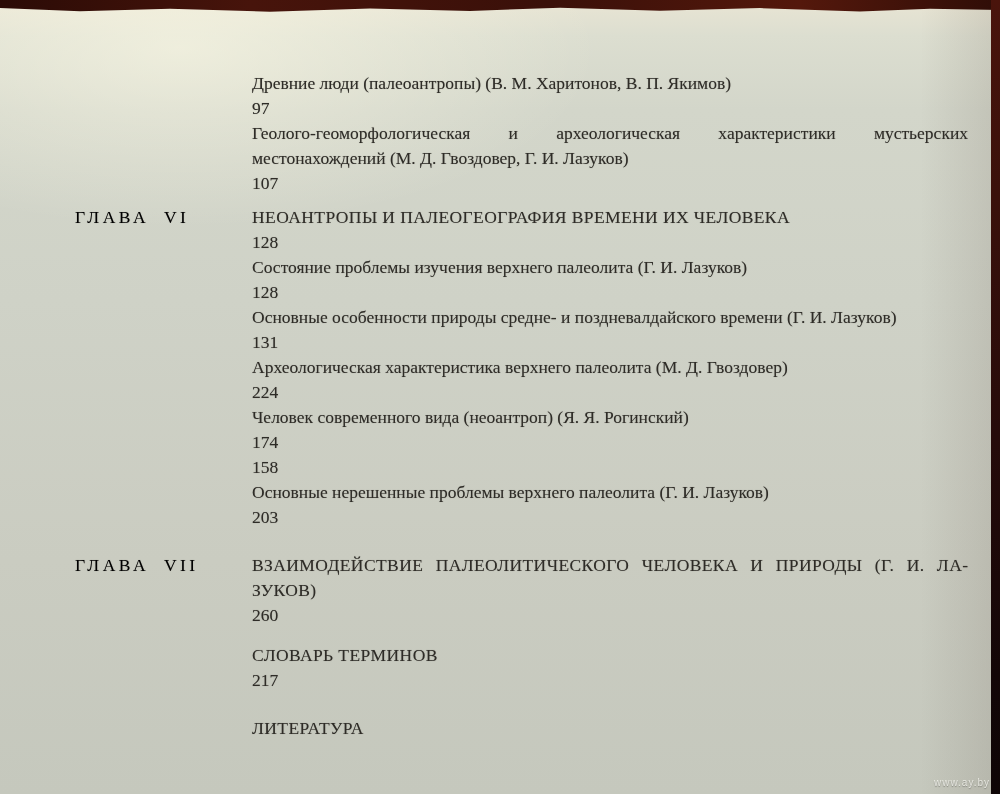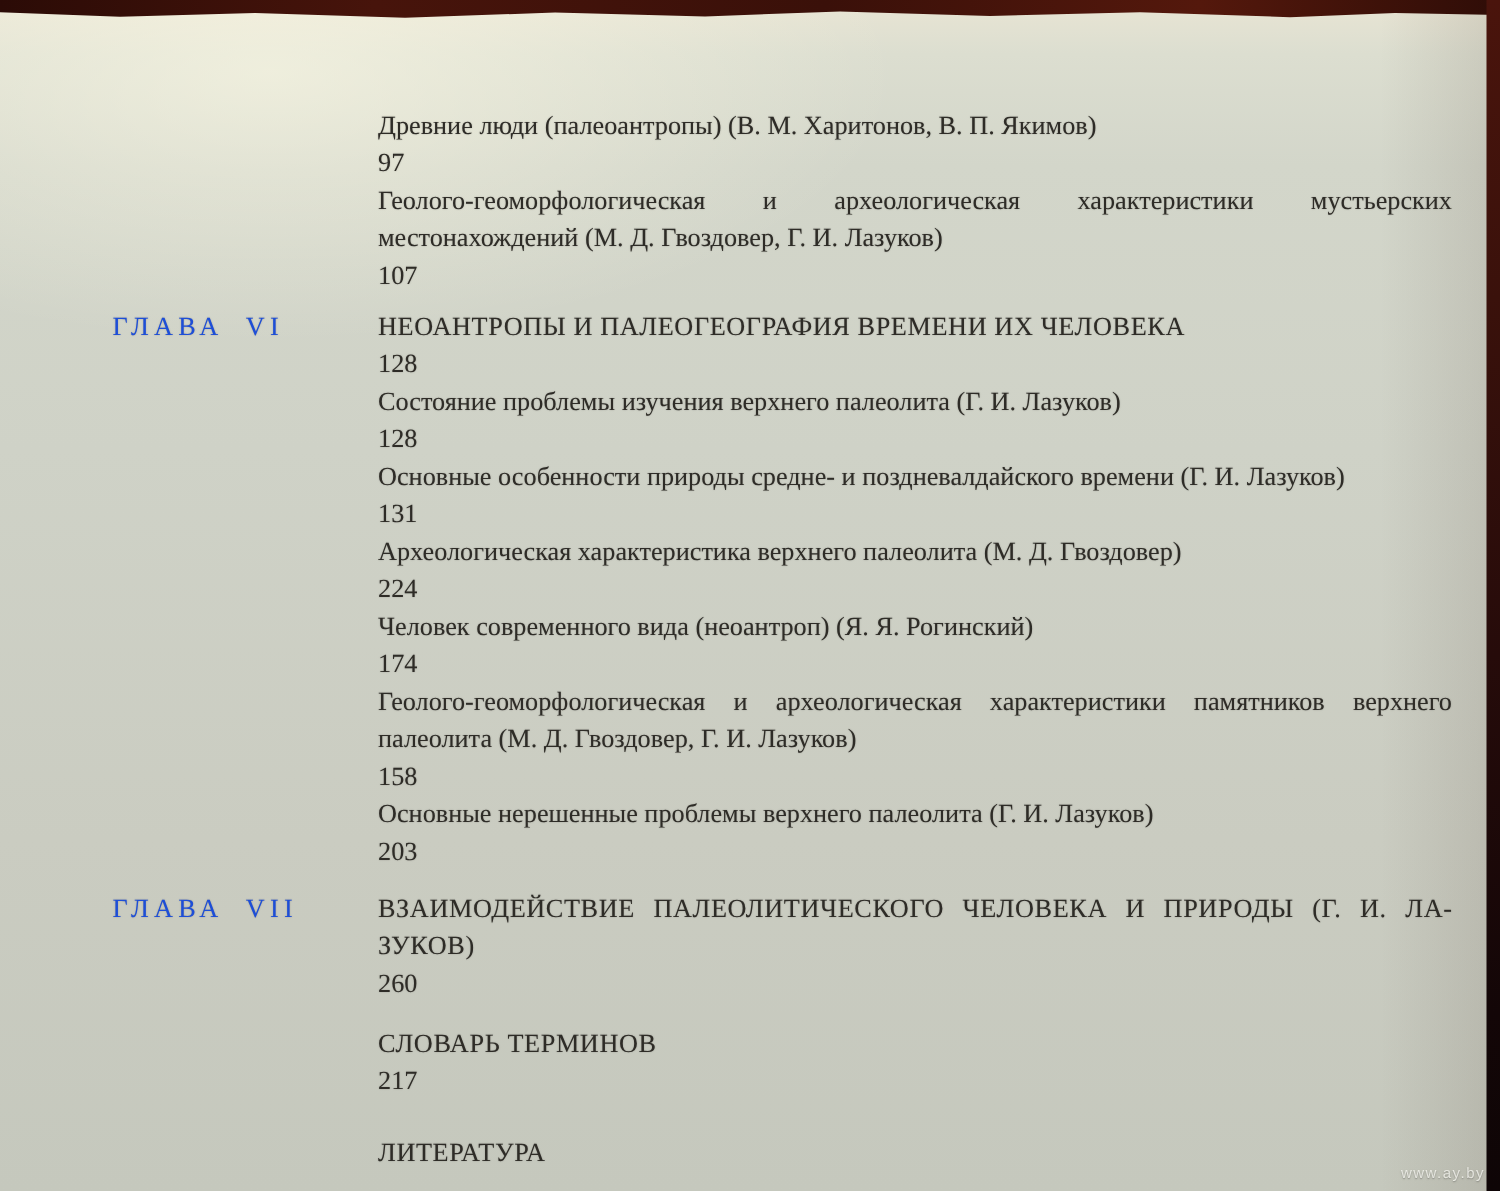--- a/index.html
+++ b/index.html
@@ -31,24 +31,24 @@
     color: #2e2c27;
     text-shadow: 0 0 1px rgba(46,44,39,0.35);
   }
   .toc p { margin: 0; }
   .title { text-align: justify; }
   .caps { text-align: justify; letter-spacing: 0.4px; }
   .sec { position: relative; }
   .chapter-label {
     position: absolute; left: -177px; top: 0;
     letter-spacing: 3.5px; word-spacing: 7px; white-space: nowrap;
-    color: #1d4ed8;
+    color: #000000;
   }
   .sec-vi { margin-top: 9px; }
-  .sec-vii { margin-top: 13px; }
+  .sec-vii { margin-top: 23px; }
   .sec-glossary { margin-top: 15px; }
   .sec-literature { margin-top: 23px; }
   .watermark {
     position: absolute; right: 10px; bottom: 6px;
     font-family: "Liberation Sans", sans-serif;
     font-size: 10px; letter-spacing: 1px;
     color: rgba(255,255,250,0.72);
     text-shadow: 0 1px 1px rgba(95,95,90,0.55);
   }
 </style>
@@ -73,21 +73,20 @@
     <p class="caps">НЕОАНТРОПЫ И ПАЛЕОГЕОГРАФИЯ ВРЕМЕНИ ИХ ЧЕЛОВЕКА</p>
     <p class="pagenum">128</p>
     <p class="title">Состояние проблемы изучения верхнего палеолита  (Г. И. Лазуков)</p>
     <p class="pagenum">128</p>
     <p class="title">Основные особенности природы средне- и поздневалдайского времени  (Г. И. Лазу­ков)</p>
     <p class="pagenum">131</p>
     <p class="title">Археологическая характеристика верхнего палеолита  (М. Д. Гвоздовер)</p>
     <p class="pagenum">224</p>
     <p class="title">Человек современного вида (неоантроп)  (Я. Я. Рогинский)</p>
     <p class="pagenum">174</p>
-    <p class="title">Геолого-геоморфологическая и археологическая характеристики памятников верхнего палеолита (М. Д. Гвоздовер, Г. И. Лазуков)</p>
     <p class="pagenum">158</p>
     <p class="title">Основные нерешенные проблемы верхнего палеолита  (Г. И. Лазуков)</p>
     <p class="pagenum">203</p>
   </div>
 
   <div class="sec sec-vii">
     <span class="chapter-label">ГЛАВА VII</span>
     <p class="caps">ВЗАИМОДЕЙСТВИЕ ПАЛЕОЛИТИЧЕСКОГО ЧЕЛОВЕКА И ПРИРОДЫ (Г. И. ЛА­ЗУКОВ)</p>
     <p class="pagenum">260</p>
   </div>

